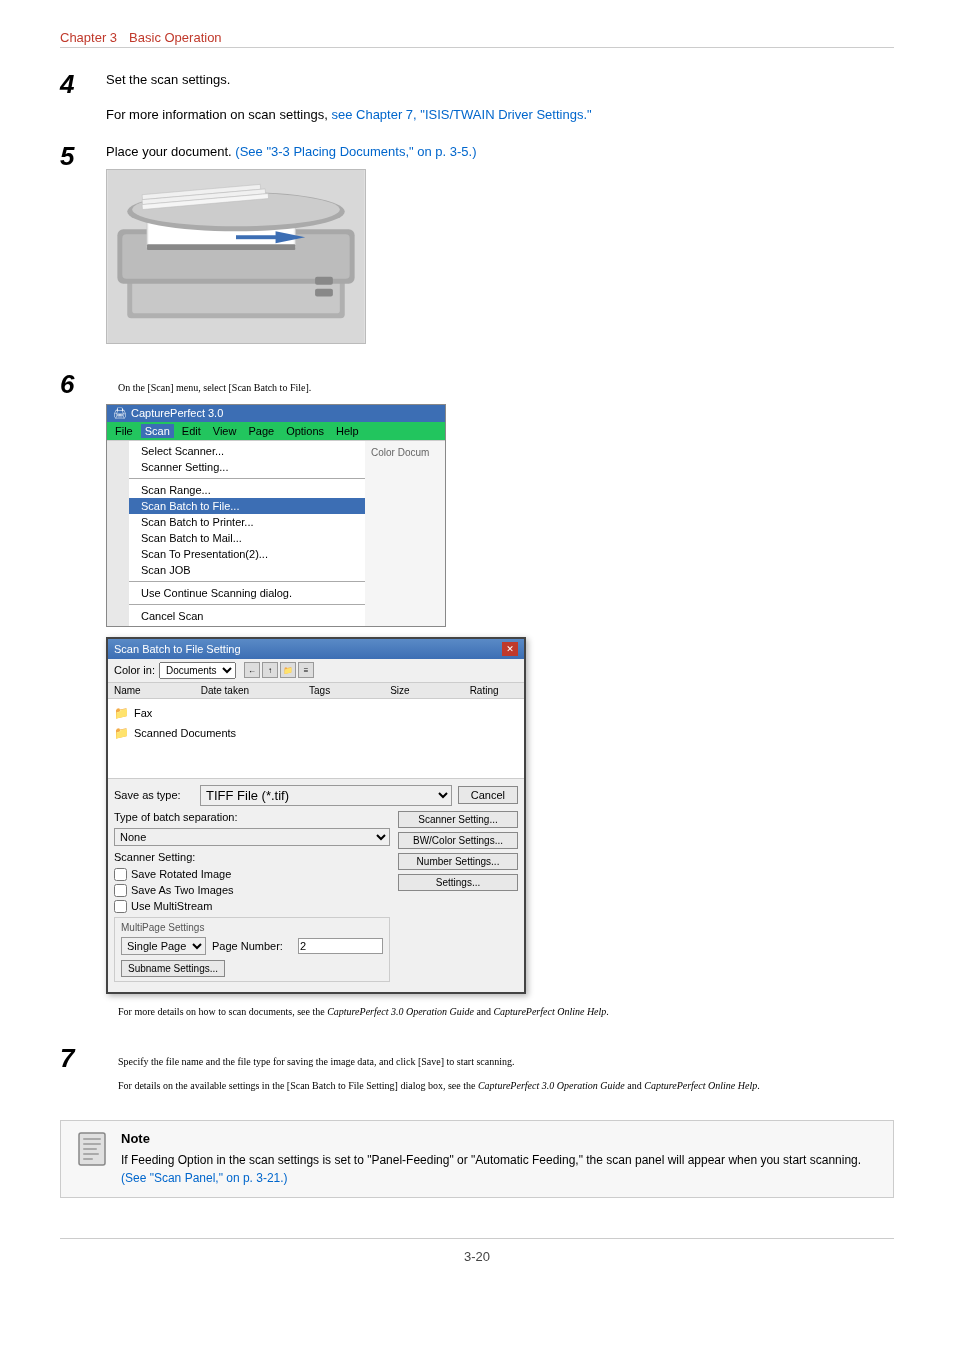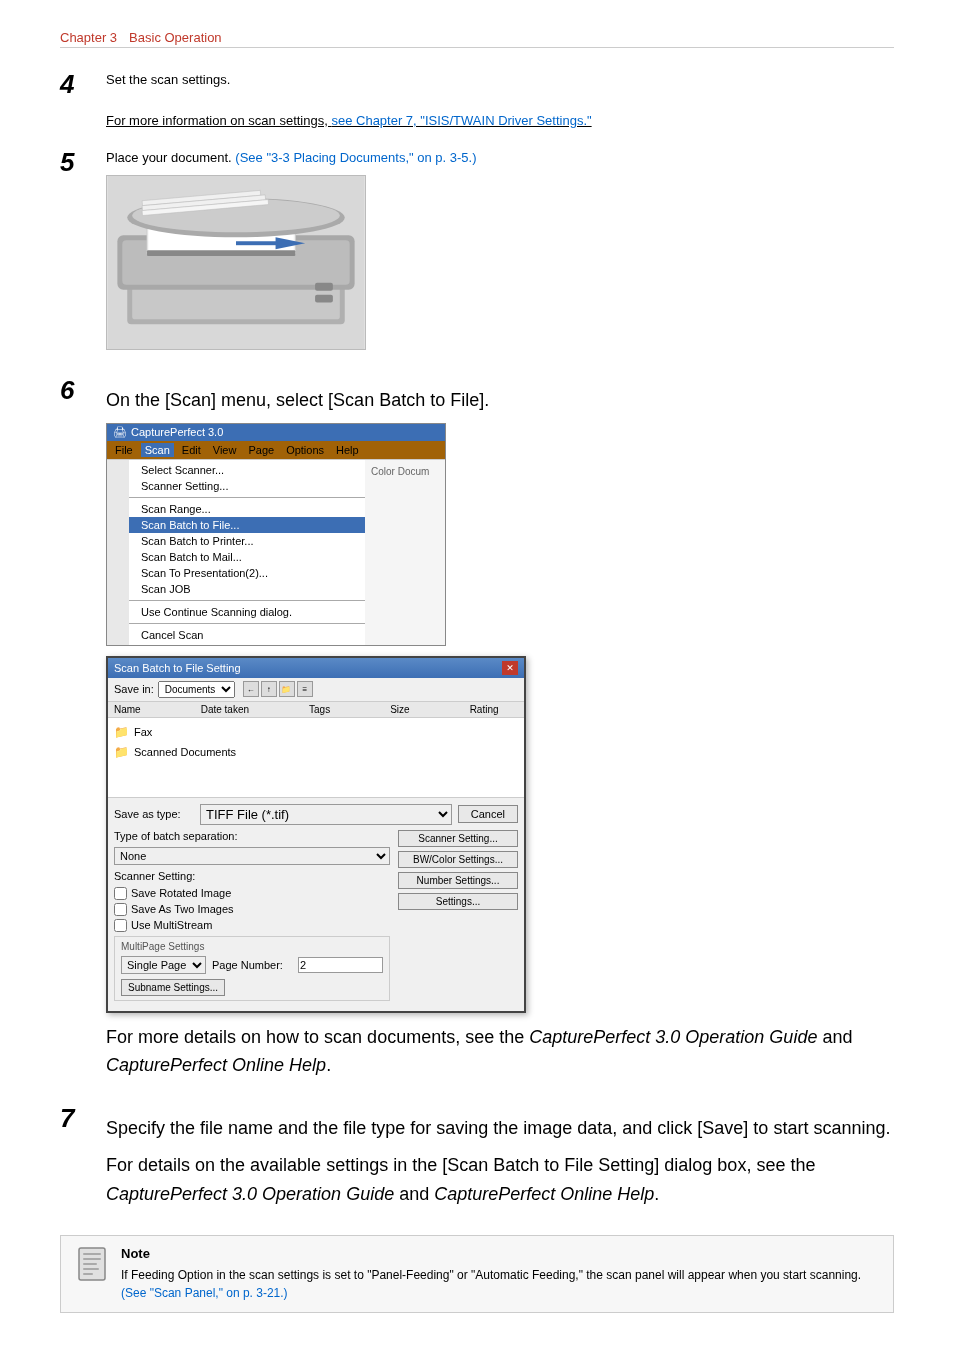--- a/index.html
+++ b/index.html
@@ -95,21 +95,21 @@
     .menu-title-bar {
       background: #3c6eb4;
       color: white;
       padding: 2px 6px;
       font-size: 11px;
       display: flex;
       align-items: center;
       gap: 4px;
     }
     .menu-menubar {
-      background: #a16207;
+      background: #22c55e;
       display: flex;
       gap: 4px;
       padding: 2px 4px;
       border-bottom: 1px solid #ccc;
       font-size: 11px;
     }
     .menu-menubar span {
       padding: 1px 4px;
       cursor: pointer;
     }
@@ -344,32 +344,32 @@
     }
     .page-footer {
       text-align: center;
       margin-top: 40px;
       font-size: 13px;
       color: #444;
       border-top: 1px solid #ccc;
       padding-top: 10px;
     }
     .body-text {
-      font-size: 18px;
+      font-size: 10px;
       line-height: 1.6;
-      margin: 8px 0;
+      margin: 8px 12px;
+      font-family: Liberation Serif, serif;
     }
     .italic {
       font-style: italic;
     }
     .step-sub-text {
-      margin-top: 24px;
+      margin-top: 18px;
       font-size: 13px;
       line-height: 1.6;
-      text-decoration: underline;
     }
   </style>
 </head>
 <body>
 
 <div class="page">
 
   <div class="breadcrumb">
     <span class="breadcrumb-chapter">Chapter 3</span>
     <span class="breadcrumb-sep">    </span>
@@ -470,21 +470,21 @@
         </div>
       </div>
 
 
       <div class="dialog-screenshot">
         <div class="dialog-title-bar">
           <span>Scan Batch to File Setting</span>
           <button class="dialog-close-btn">✕</button>
         </div>
         <div class="dialog-toolbar">
-          <label>Save in:</label>
+          <label>Color in:</label>
           <select>
             <option>Documents</option>
           </select>
           <div class="toolbar-icons">
             <div class="toolbar-icon">←</div>
             <div class="toolbar-icon">↑</div>
             <div class="toolbar-icon">📁</div>
             <div class="toolbar-icon">≡</div>
           </div>
         </div>

